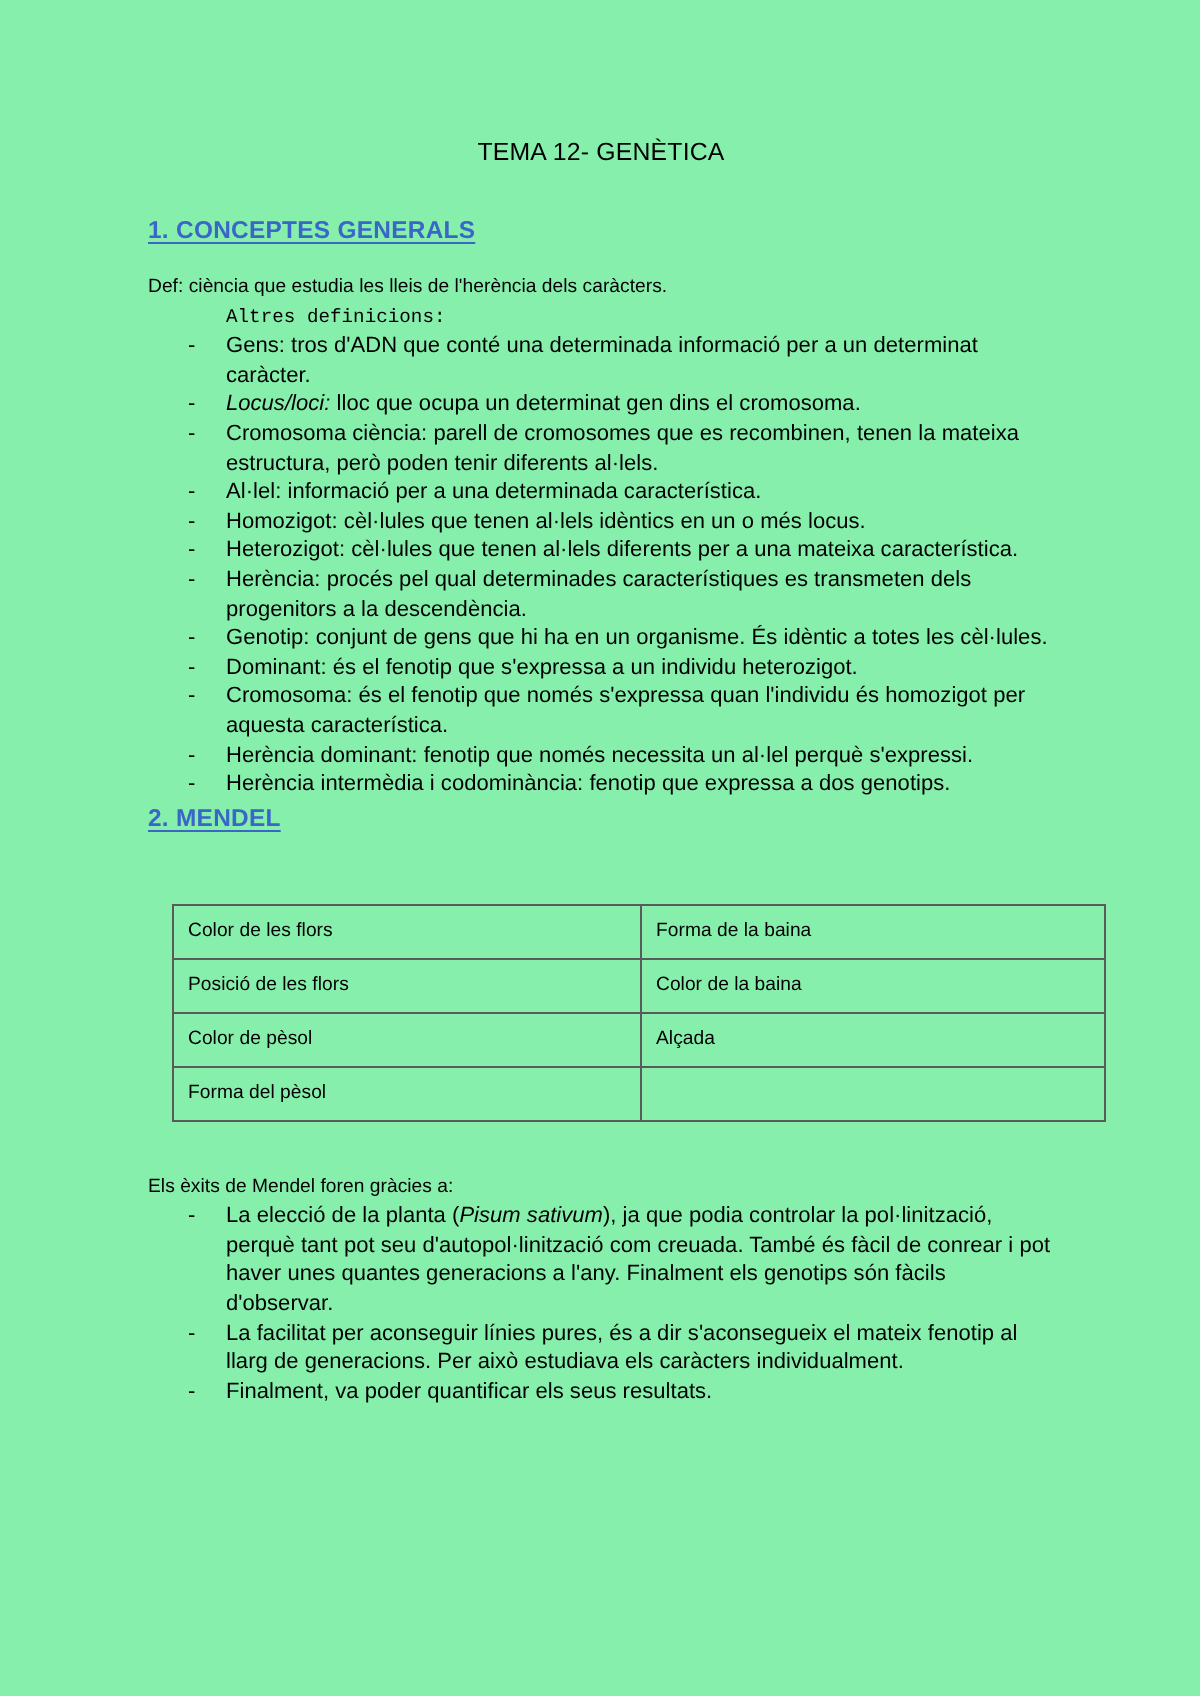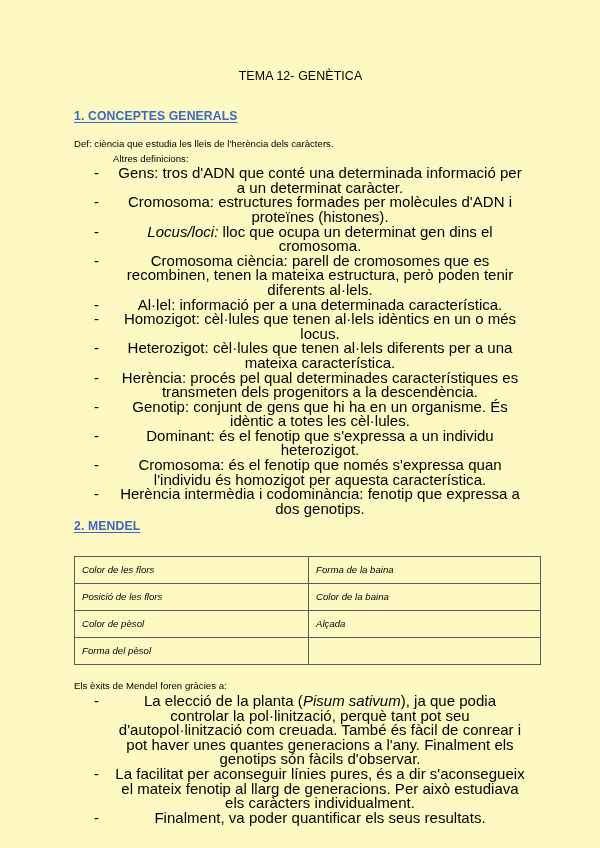--- a/index.html
+++ b/index.html
@@ -13,21 +13,21 @@
     height: 848px;
     overflow: hidden;
     font-family: "Liberation Sans", sans-serif;
     color: #000000;
     -webkit-font-smoothing: antialiased;
   }
   .page {
     position: relative;
     width: 600px;
     height: 848px;
-    background: #fef9c3;
+    background: #86efac;
     box-sizing: border-box;
     padding: 68px 73px 0 74px;
   }
   .doc-title {
     text-align: center;
     font-size: 12.4px;
     line-height: 16px;
     letter-spacing: 0.1px;
     margin: 0 0 22px 0;
     font-weight: normal;
@@ -51,53 +51,52 @@
     margin: 0 0 2px 0;
   }
   .para {
     font-size: 9.6px;
     line-height: 14.6px;
     margin: 0;
     letter-spacing: 0.02px;
   }
   .indent-1 {
     padding-left: 39px;
+    font-family: Liberation Mono, monospace;
   }
   ul.dash-list {
     list-style: none;
     margin: 0;
     padding: 0;
   }
   ul.dash-list > li {
     position: relative;
     padding-left: 39px;
-    font-size: 15px;
+    font-size: 11px;
     line-height: 14.6px;
     letter-spacing: 0.02px;
     margin: 0;
-    text-align: center;
   }
   ul.dash-list > li::before {
     content: "-";
     position: absolute;
     left: 20px;
     top: 0;
   }
   em {
     font-style: italic;
   }
   .spacer-14 { height: 14px; }
   .spacer-20 { height: 20px; }
 
   table.mendel-table {
     border-collapse: collapse;
     width: 452px;
-    margin: 0;
+    margin: 12px;
     table-layout: fixed;
-    font-style: italic;
   }
   table.mendel-table td {
     border: 1px solid #5a5a5a;
     font-size: 9.6px;
     line-height: 14px;
     padding: 6px 0 6px 7px;
     height: 13px;
     vertical-align: middle;
     letter-spacing: 0.02px;
   }
@@ -114,30 +113,30 @@
   <div class="heading-row">
     <span class="section-heading">1. CONCEPTES GENERALS</span>
   </div>
 
   <p class="para">Def: ciència que estudia les lleis de l'herència dels caràcters.</p>
 
   <p class="para indent-1">Altres definicions:</p>
 
   <ul class="dash-list" id="concepts-list">
       <li><span>Gens:</span><span> tros d'ADN que conté una determinada informació per a un determinat caràcter.</span></li>
-      <li><span>Cromosoma:</span><span> estructures formades per molècules d'ADN i proteïnes (histones).</span></li>
       <li><em>Locus/loci:</em><span> lloc que ocupa un determinat gen dins el cromosoma.</span></li>
       <li><span>Cromosoma ciència:</span><span> parell de cromosomes que es recombinen, tenen la mateixa estructura, però poden tenir diferents al·lels.</span></li>
       <li><span>Al·lel:</span><span> informació per a una determinada característica.</span></li>
       <li><span>Homozigot:</span><span> cèl·lules que tenen al·lels idèntics en un o més locus.</span></li>
       <li><span>Heterozigot:</span><span> cèl·lules que tenen al·lels diferents per a una mateixa característica.</span></li>
       <li><span>Herència:</span><span> procés pel qual determinades característiques es transmeten dels progenitors a la descendència.</span></li>
       <li><span>Genotip:</span><span> conjunt de gens que hi ha en un organisme. És idèntic a totes les cèl·lules.</span></li>
       <li><span>Dominant:</span><span> és el fenotip que s'expressa a un individu heterozigot.</span></li>
       <li><span>Cromosoma:</span><span> és el fenotip que només s'expressa quan l'individu és homozigot per aquesta característica.</span></li>
+      <li><span>Herència dominant:</span><span> fenotip que només necessita un al·lel perquè s'expressi.</span></li>
       <li><span>Herència intermèdia i codominància:</span><span> fenotip que expressa a dos genotips.</span></li>
     </ul>
 
   <div class="heading-row tight">
     <span class="section-heading">2. MENDEL</span>
   </div>
 
 
   <div class="spacer-20"></div>
 

